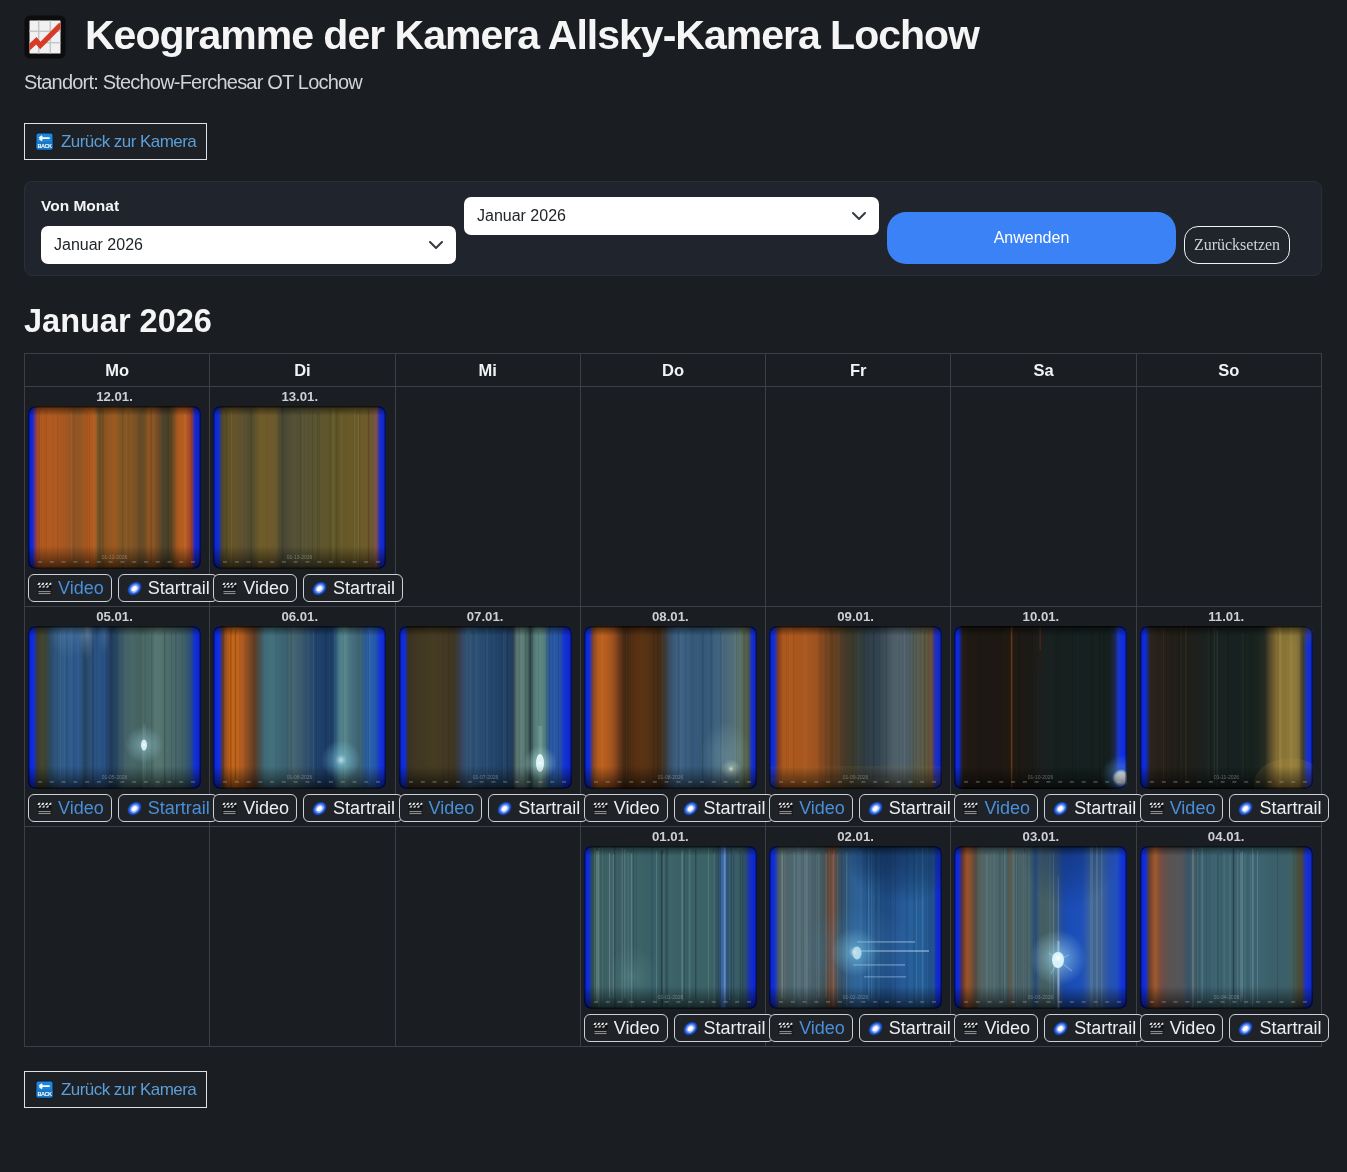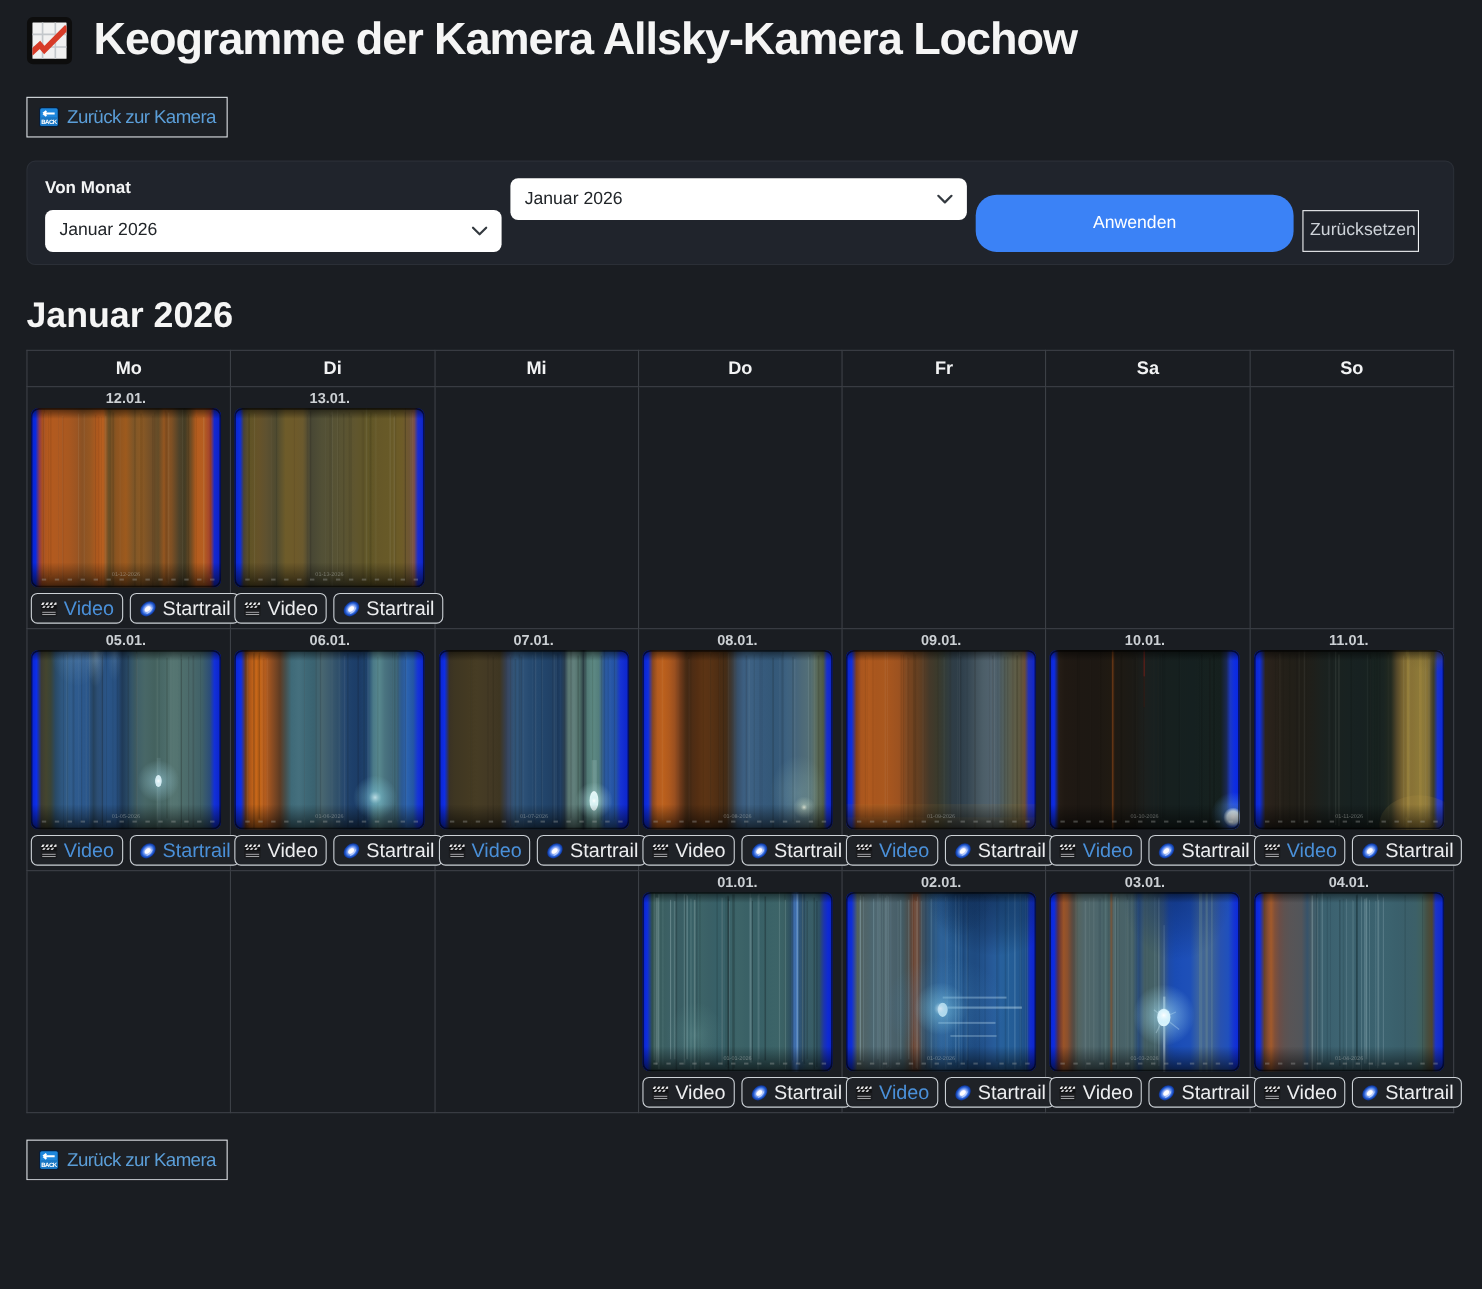--- a/index.html
+++ b/index.html
@@ -14,21 +14,21 @@
 .panel{margin-top:21px;background:#20242c;border:1px solid #2b2f37;border-radius:8px;
  padding:15px 16px 11px 16px;width:1298px}
 .frow{display:flex;gap:8px}
 .fg{display:flex;flex-direction:column}
 .fg label{font-size:15.5px;font-weight:bold;color:#f3f4f5;margin-bottom:11px}
 .sel{position:relative;width:415px;height:38px;background:#fff;border-radius:7px;
  font-size:16px;color:#212529;line-height:38px;padding-left:13px}
 .bapply{align-self:flex-end;width:289px;height:52px;background:#3b82f6;border:none;border-radius:19px;
  color:#fff;font-size:16px;font-family:inherit}
 .breset{align-self:flex-end;width:106px;height:38px;background:transparent;border:1px solid #f0f2f4;
- border-radius:0;color:#ced3d9;font-size:16px;font-family:Liberation Sans, sans-serif}
+ border-radius:14px;color:#ced3d9;font-size:16px;font-family:Liberation Serif, serif}
 .arow{margin-top:8px;font-size:14px;color:#d5d7d9;display:flex;align-items:center}
 .badge{display:inline-block;background:#2fc8ee;color:#091318;font-weight:bold;font-size:13px;letter-spacing:-0.2px;
  border-radius:5px;padding:4px 9px;margin-left:12px}
 h2{font-size:32.5px;margin:27px 0 0 0;color:#f5f5f5}
 table{border-collapse:collapse;table-layout:fixed;width:1298px;margin-top:13px}
 th,td{border:1px solid #3c4046;padding:0}
 th{height:33px;font-size:16.5px;color:#f2f3f4;font-weight:bold;text-align:center}
 td{height:220px;vertical-align:top}
 .inner{width:173px;margin:3px 0 0 3px;text-align:center}
 .d{font-size:13.2px;font-weight:600;color:#ccd0d4;margin-bottom:2px;line-height:14px}
@@ -50,20 +50,21 @@
 <line x1="5.5" y1="16.3" x2="36.5" y2="16.3"></line>
           <line x1="5.5" y1="27.7" x2="36.5" y2="27.7"></line>
 </g>
 <clipPath id="chclip">
           <rect x="5.5" y="5.5" width="31" height="33"></rect>
         </clipPath>
 <path clip-path="url(#chclip)" d="M4 33.5 L12.3 25.8 L16.3 30.5 L37 9.5" fill="none" stroke="#d73b28" stroke-width="5.2" stroke-linejoin="miter"></path>
 </svg>
       <span>Keogramme der Kamera Allsky-Kamera Lochow</span>
     </h1>
+<p class="standort">Standort: Stechow-Ferchesar OT Lochow</p>
 <div><span class="backbtn">
         <svg class="back-ic" width="19" height="19" viewBox="0 0 19 19">
 <rect x="0.5" y="0.5" width="18" height="18" rx="2" fill="#071d3a"></rect>
 <rect x="1.5" y="1.5" width="16" height="16" rx="1.5" fill="#1e87dd"></rect>
 <rect x="1.5" y="9.5" width="16" height="8" rx="1.5" fill="#1a77c4"></rect>
 <path d="M4.2 6.2 h10.5 M4.2 6.2 l3 -2.3 M4.2 6.2 l3 2.3" stroke="#fff" stroke-width="1.8" fill="none"></path>
 <text x="9.5" y="15.5" font-size="5.6" font-weight="bold" fill="#fff" text-anchor="middle" font-family="Liberation Sans, sans-serif">BACK</text>
 </svg>
         <span>Zurück zur Kamera</span>
       </span></div>

